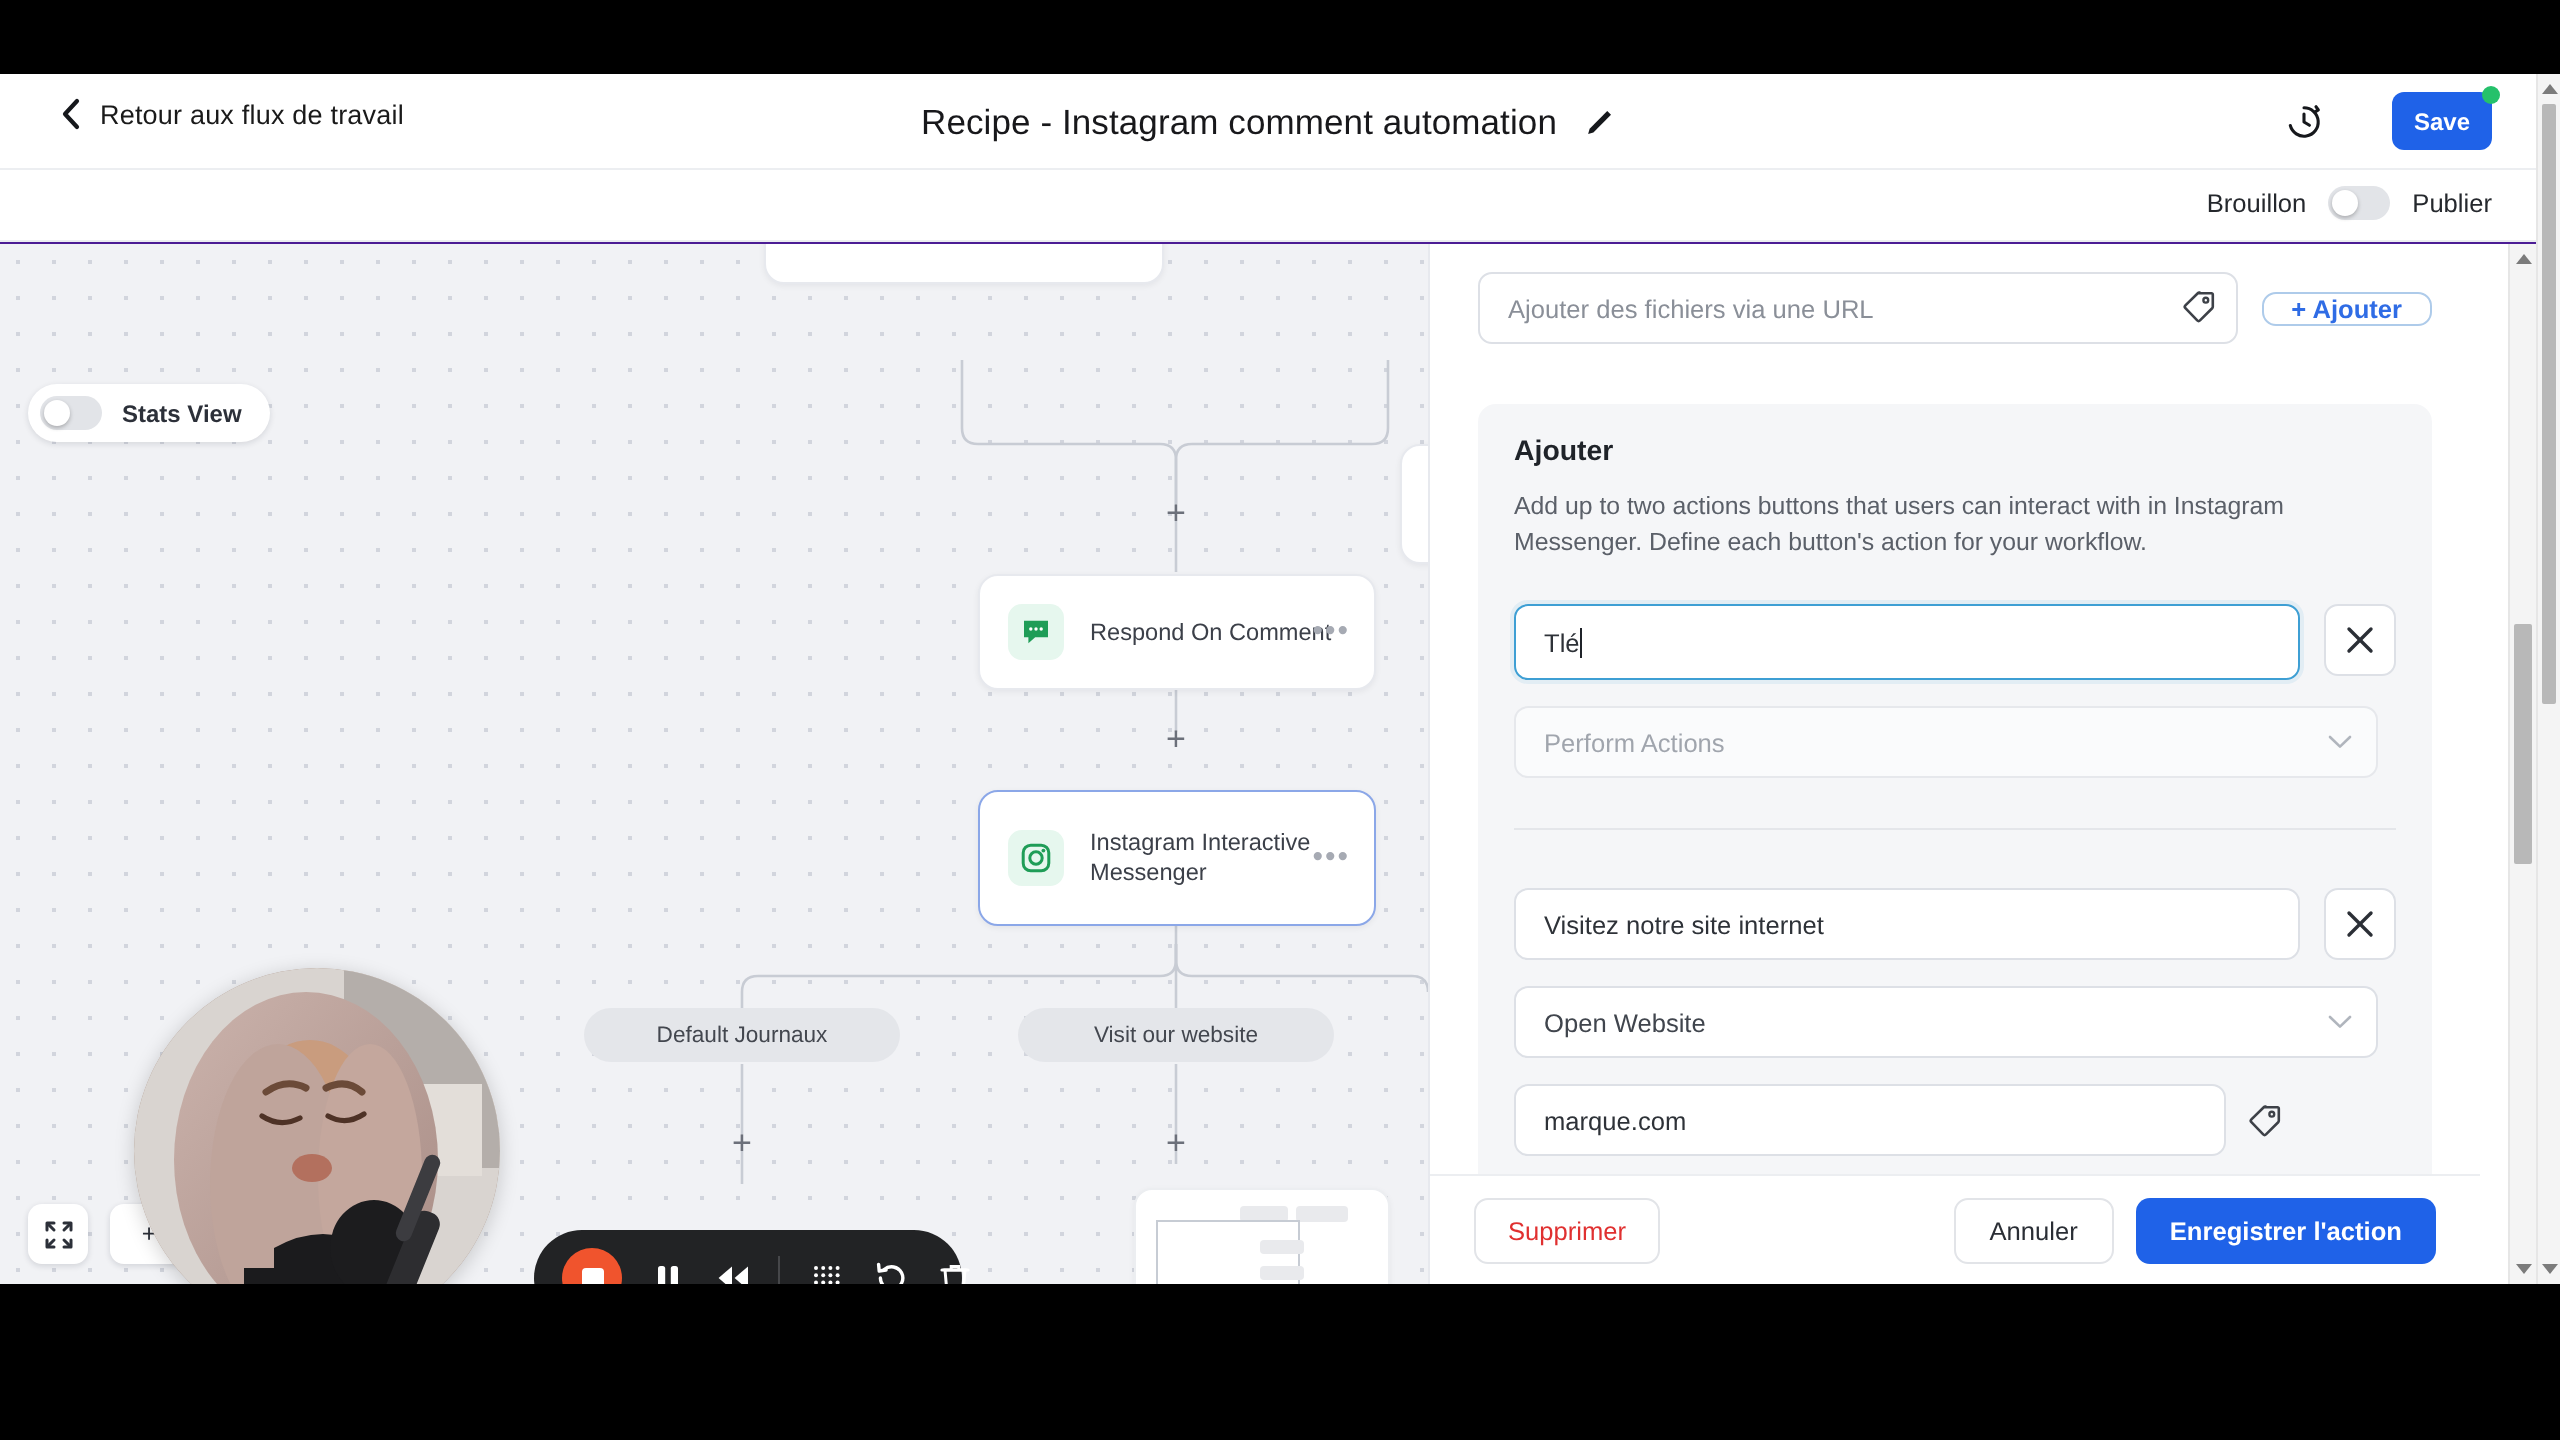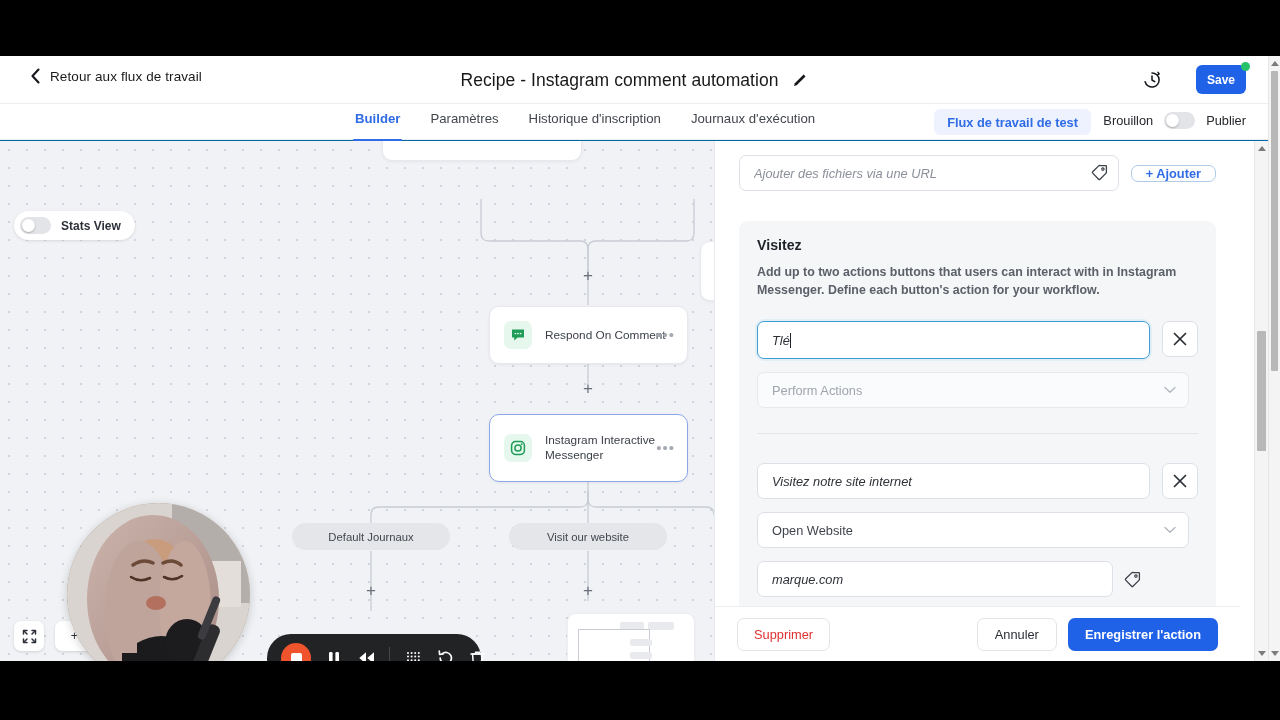--- a/index.html
+++ b/index.html
@@ -9,23 +9,23 @@
     font-family: "Liberation Sans", sans-serif;
     overflow: hidden;
   }
   .screen {
     position: absolute; left: 0; top: 0;
     width: 1280px; height: 720px;
     background: #000;
   }
   
   .viewport {
-    position: absolute; left: 0; top: 56px;
+    position: absolute; left: 0; top: 37px;
     width: 1280px; height: 605px;
-    background: #0369a1;
+    background: #4c1d95;
     overflow: hidden;
   }
 
   
   .topbar {
     position: absolute; left: 0; top: 0;
     width: 1268px; height: 48px;
     background: #fff;
     border-bottom: 1px solid #eceef1;
   }
@@ -217,38 +217,38 @@
     overflow: hidden;
   }
   .panel-body {
     position: absolute; left: 0; top: 0; right: 28px; bottom: 55px;
     padding: 14px 24px 0 24px;
   }
   .url-row { display: flex; align-items: center; gap: 12px; }
   .inp {
     height: 36px; border: 1px solid #dde0e6; border-radius: 7px;
     background: #fff; font-family: inherit; font-size: 12.8px; color: #2e3238;
-    padding: 4px 14px; width: 100%; font-style: italic;
+    padding: 4px 14px; width: 100%;
   }
   .inp::placeholder { color: #8a8f98; }
   .inp-wrap { position: relative; flex: 1; }
   .tag-ico { position: absolute; right: 11px; top: 9px; cursor: pointer; }
   .add-btn {
     height: 17px; padding: 0 14px; border: 1px solid #aecbea;
     background: #fff; color: #2f6ce5; border-radius: 7px;
     font-size: 12.8px; font-weight: 600; font-family: inherit; cursor: pointer;
     display: flex; align-items: center;
   }
   .buttons-card {
     margin-top: 30px;
     background: #f5f6f8; border-radius: 9px;
     padding: 16px 18px 18px 18px;
   }
   .bc-title { font-size: 14.2px; color: #1f2329; font-weight: 600; }
-  .bc-desc { margin-top: 10px; font-size: 12.4px; line-height: 18px; color: #5b6069; font-weight: bold; }
+  .bc-desc { margin-top: 10px; font-size: 12.4px; line-height: 18px; color: #5b6069; }
   .field-block { margin-top: 22px; }
   .field-row { display: flex; gap: 12px; }
   .inp-focus {
     border: 1.6px solid #3e9fd4;
     box-shadow: 0 0 0 2px rgba(62,159,212,.10);
     height: 38px;
   }
   .caret {
     display: inline-block; width: 1px; height: 15px; background: #1f2329;
     vertical-align: -3px; margin-left: 0px;
@@ -332,27 +332,20 @@
         <path d="M11 3.2a7.8 7.8 0 1 1-7.55 9.7" fill="none" stroke="#16181c" stroke-width="1.7" stroke-linecap="round"></path>
         <polyline points="17.6,2.6 18.9,4.3 17.1,5.4" fill="none" stroke="#16181c" stroke-width="1.7" stroke-linecap="round" stroke-linejoin="round"></polyline>
         <polyline points="11,6.6 11,11 14,12.8" fill="none" stroke="#16181c" stroke-width="1.7" stroke-linecap="round" stroke-linejoin="round"></polyline>
       </svg>
 
       <button class="save-btn">Save</button>
       <div class="save-dot"></div>
     </div>
 
     <div class="tabrow">
-      <div class="tabs">
-        <div class="tab active">Builder</div>
-        <div class="tab">Paramètres</div>
-        <div class="tab">Historique d'inscription</div>
-        <div class="tab">Journaux d'exécution</div>
-      </div>
-      <button class="test-wf-btn">Flux de travail de test</button>
       <div class="publish-group">
         <span class="pub-label">Brouillon</span>
         <div class="toggle-sm">
           <div class="knob"></div>
         </div>
         <span class="pub-label">Publier</span>
       </div>
     </div>
 
     <div class="canvas">
@@ -541,21 +534,21 @@
             <input class="inp" placeholder="Ajouter des fichiers via une URL" style="">
             <svg class="tag-ico" width="17" height="17" viewBox="0 0 17 17">
               <path d="M8.6 1.6h6.2a.6.6 0 0 1 .6.6v6.2a1 1 0 0 1-.3.7l-6.1 6.1a1 1 0 0 1-1.4 0L1.7 9.1a1 1 0 0 1 0-1.4l6.2-6.1a1 1 0 0 1 .7-.3z" fill="none" stroke="#3d4148" stroke-width="1.3"></path>
               <circle cx="11.9" cy="5.1" r="1.2" fill="none" stroke="#3d4148" stroke-width="1.2"></circle>
             </svg>
           </div>
           <button class="add-btn">+ Ajouter</button>
         </div>
 
         <div class="buttons-card">
-          <div class="bc-title">Visitez</div>
+          <div class="bc-title">Ajouter</div>
           <div class="bc-desc">Add up to two actions buttons that users can interact with in Instagram Messenger. Define each button's action for your workflow.</div>
 
           <div class="field-block">
             <div class="field-row">
               <div style="position:relative;width:432px">
                 <div class="inp inp-focus" style="display:flex;align-items:center">
                   <span>Tlé</span>
                     <span class="caret"></span>
                 </div>
               </div>

